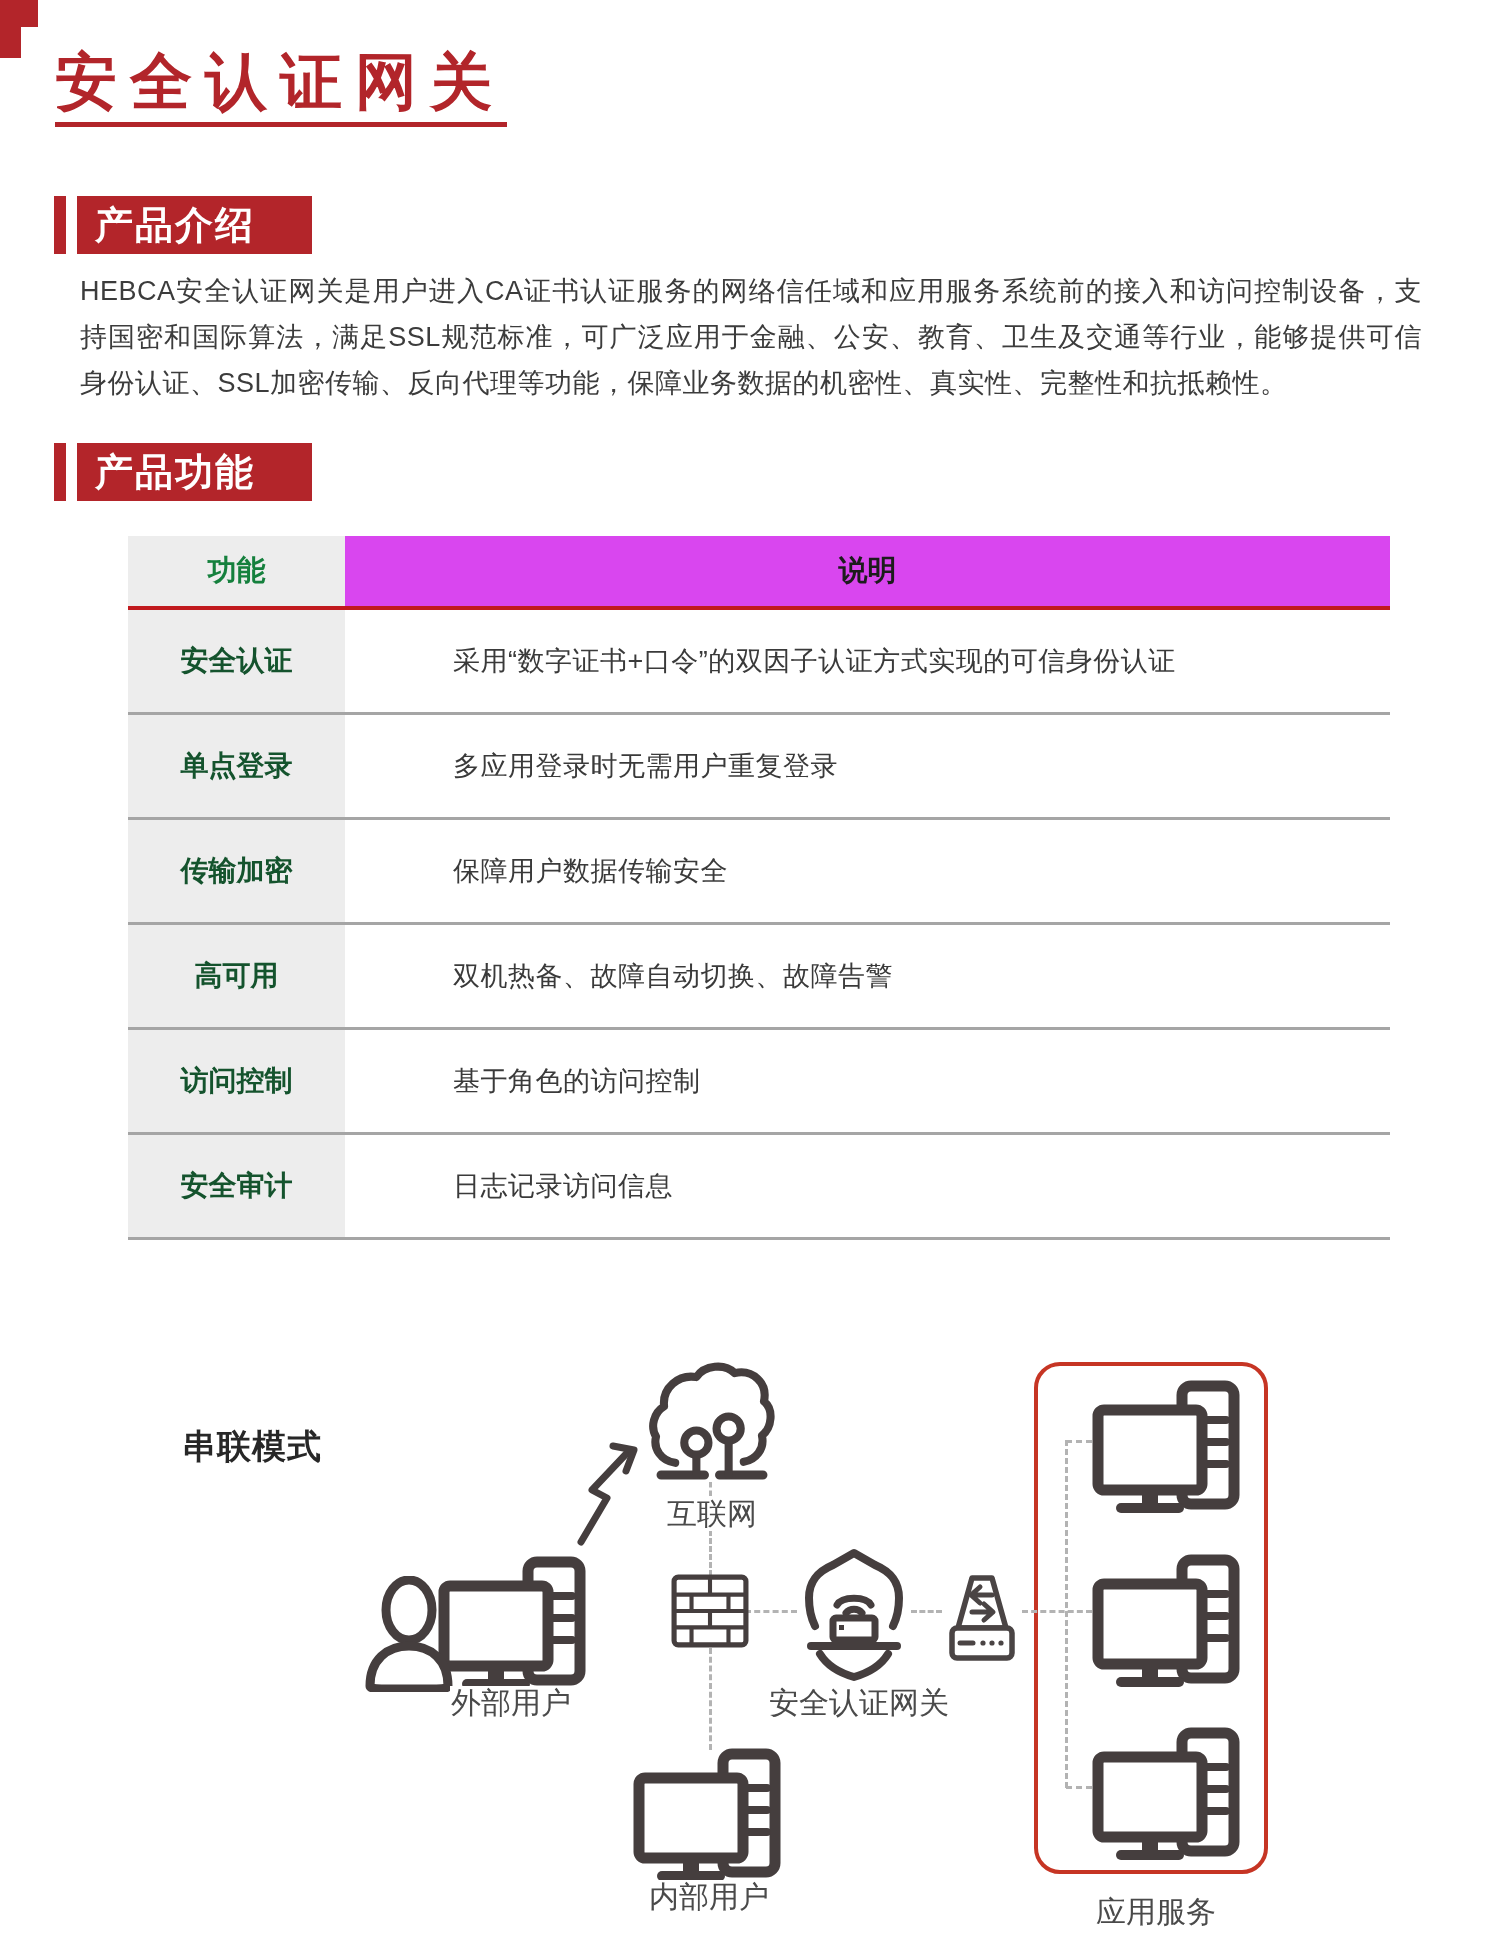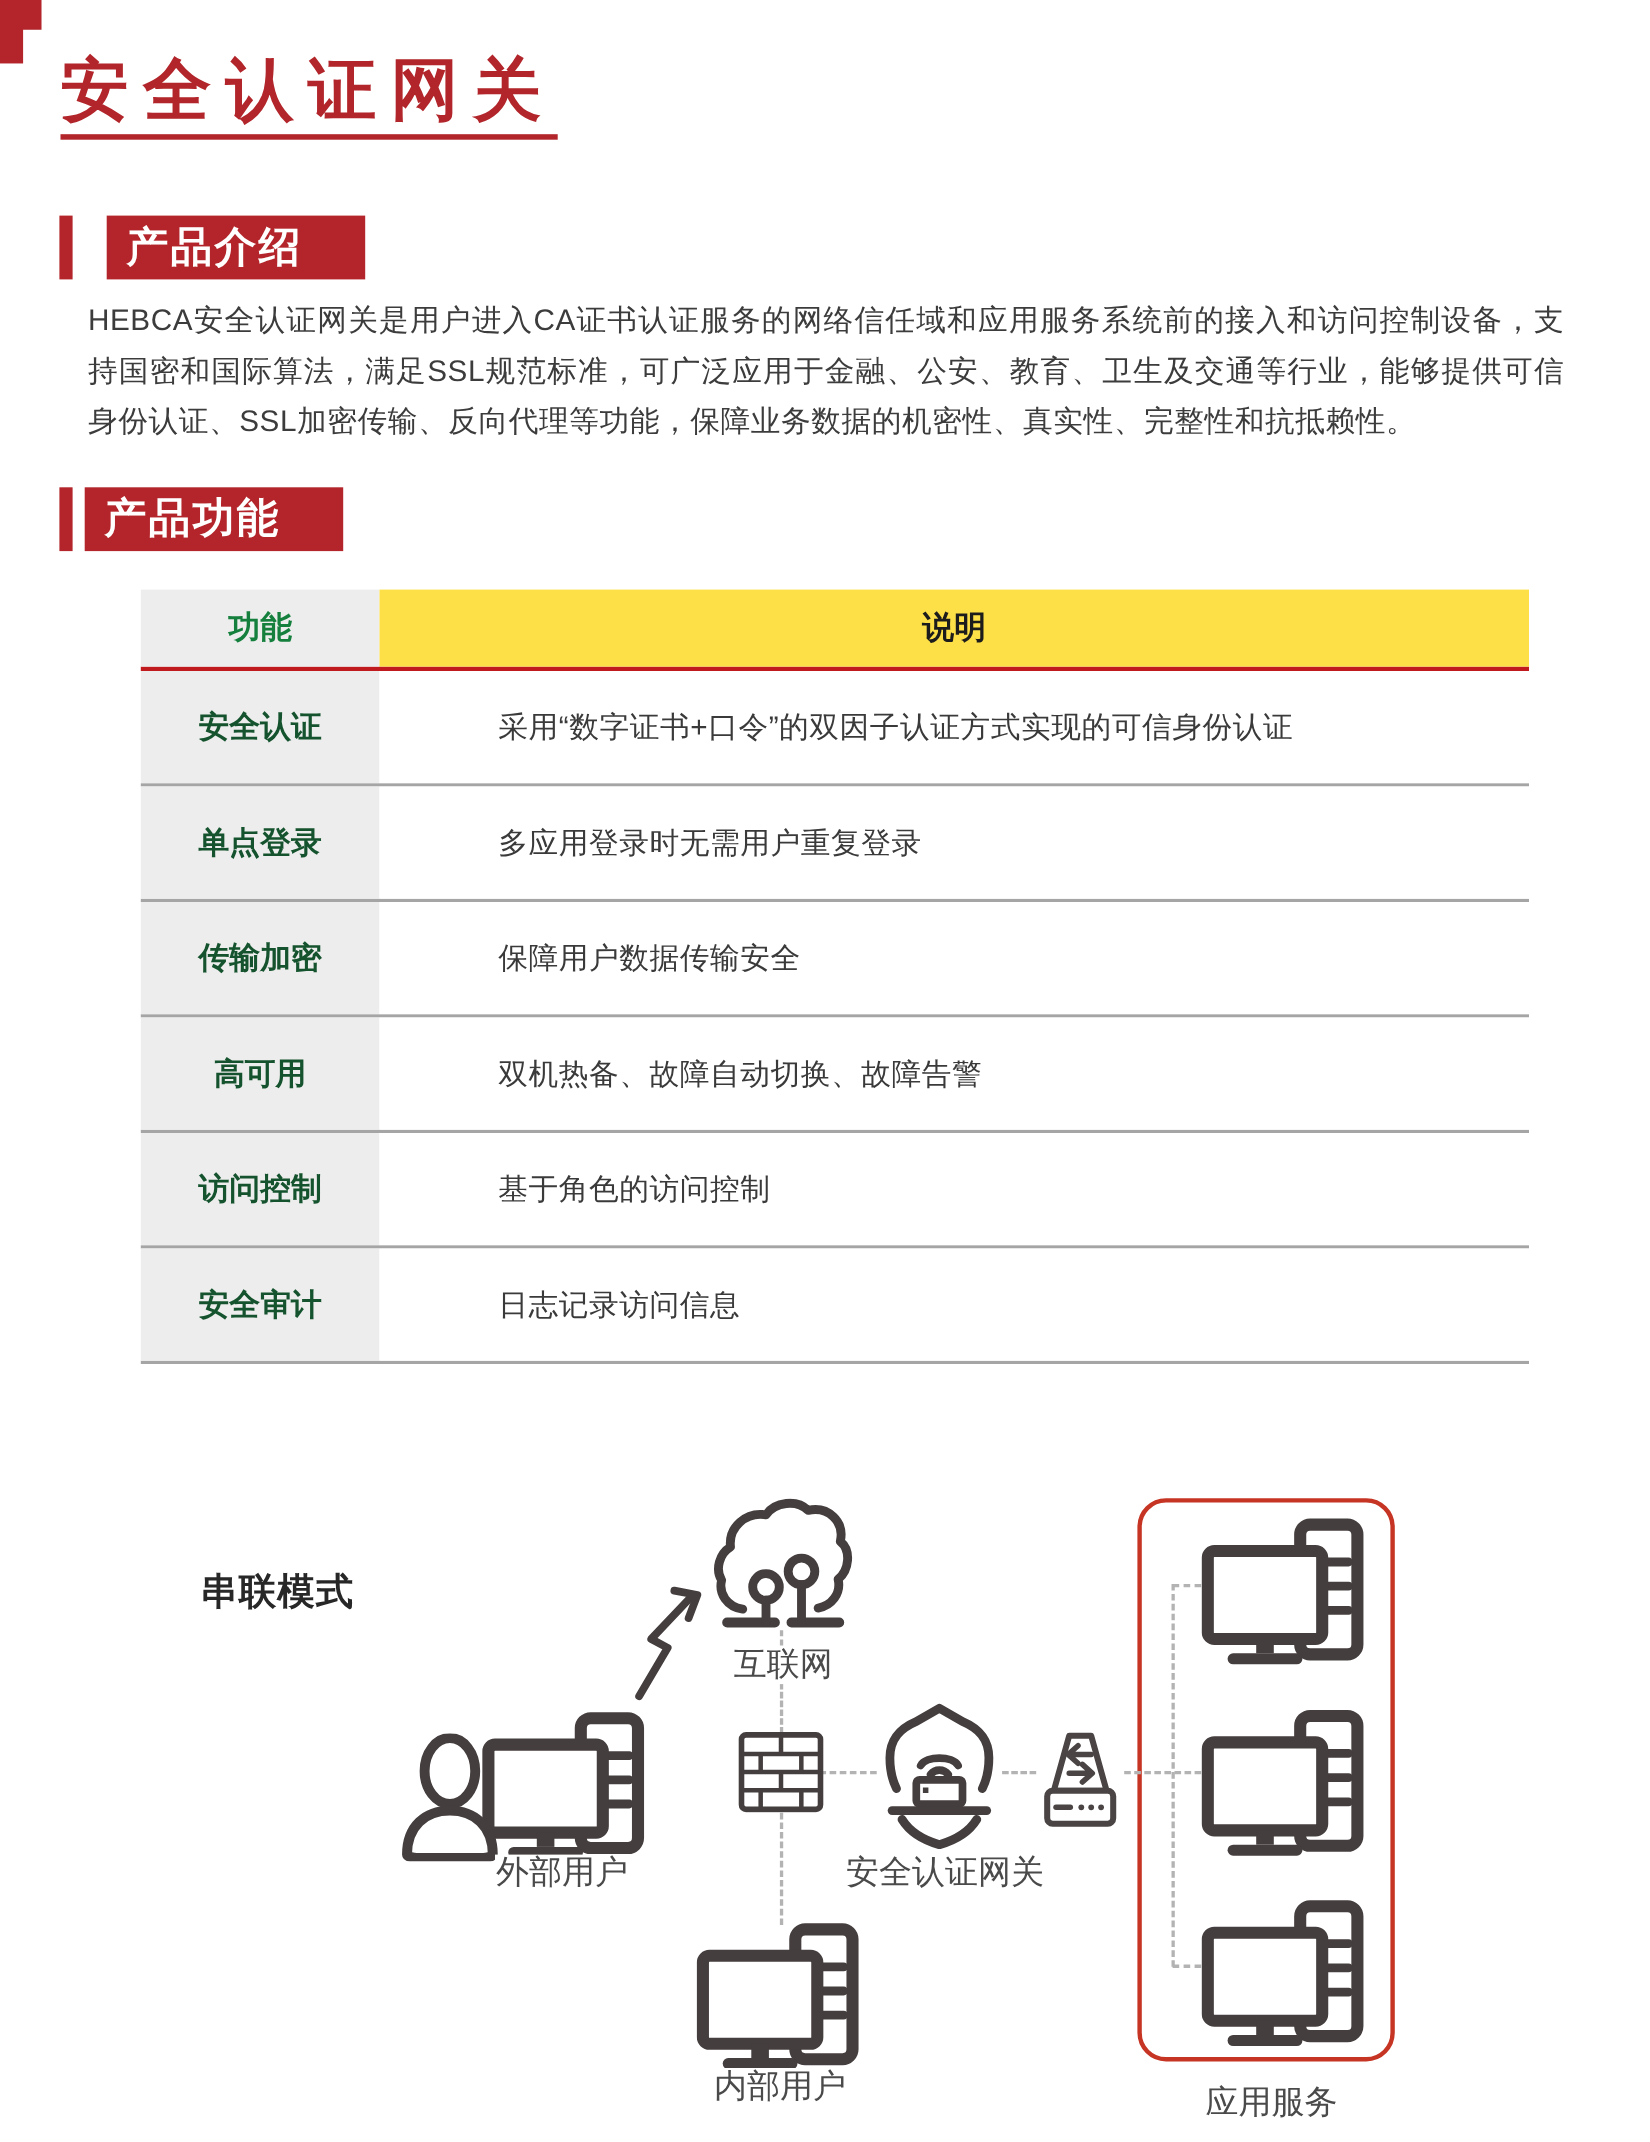--- a/index.html
+++ b/index.html
@@ -13,34 +13,34 @@
   
   .main-title{position:absolute;left:55px;top:40px;font-size:62px;font-weight:bold;
               color:#b2252a;letter-spacing:13px;white-space:nowrap;}
   .title-underline{position:absolute;left:55px;top:122px;width:452px;height:5px;background:#b2252a;}
 
   
   .sec-bar{position:absolute;width:12px;height:58px;background:#b3252a;}
   .sec-box{position:absolute;width:235px;height:58px;background:#b3252a;color:#ffffff;
            font-size:38px;font-weight:bold;line-height:58px;padding-left:18px;box-sizing:border-box;
            letter-spacing:2px;}
-  #intro-bar{left:54px;top:196px;} #intro-box{left:77px;top:196px;margin-left:20px;}
+  #intro-bar{left:54px;top:196px;} #intro-box{left:77px;top:196px;}
   #feat-bar{left:54px;top:443px;}  #feat-box{left:77px;top:443px;}
 
   
   .intro-text{position:absolute;left:80px;top:268px;width:1342px;font-size:27px;line-height:46px;
               color:#3c3c3c;text-align:justify;letter-spacing:0.5px;}
 
   
   .ftable{position:absolute;left:128px;top:536px;width:1262px;}
   .frow{display:flex;}
   .fhead{height:70px;border-bottom:4px solid #c11a1e;}
   .fhead .c1{background:#ededed;width:217px;display:flex;align-items:center;justify-content:center;
              font-size:29px;font-weight:bold;color:#15803d;}
-  .fhead .c2{background:#fde047;flex:1;display:flex;align-items:center;justify-content:center;
+  .fhead .c2{background:#d946ef;flex:1;display:flex;align-items:center;justify-content:center;
              font-size:29px;font-weight:bold;color:#1c1c1c;}
   .fbody{height:102px;border-bottom:3px solid #a5a5a5;}
   .fbody .c1{background:#ededed;width:217px;display:flex;align-items:center;justify-content:center;
              font-size:28px;font-weight:bold;color:#14532d;}
   .fbody .c2{background:#ffffff;flex:1;display:flex;align-items:center;
              padding-left:108px;box-sizing:border-box;font-size:27px;color:#3a3a3a;letter-spacing:0.5px;}
 
   
   .diag-label{position:absolute;font-size:30px;color:#4a4a4a;text-align:center;white-space:nowrap;
               background:#ffffff;line-height:34px;}

